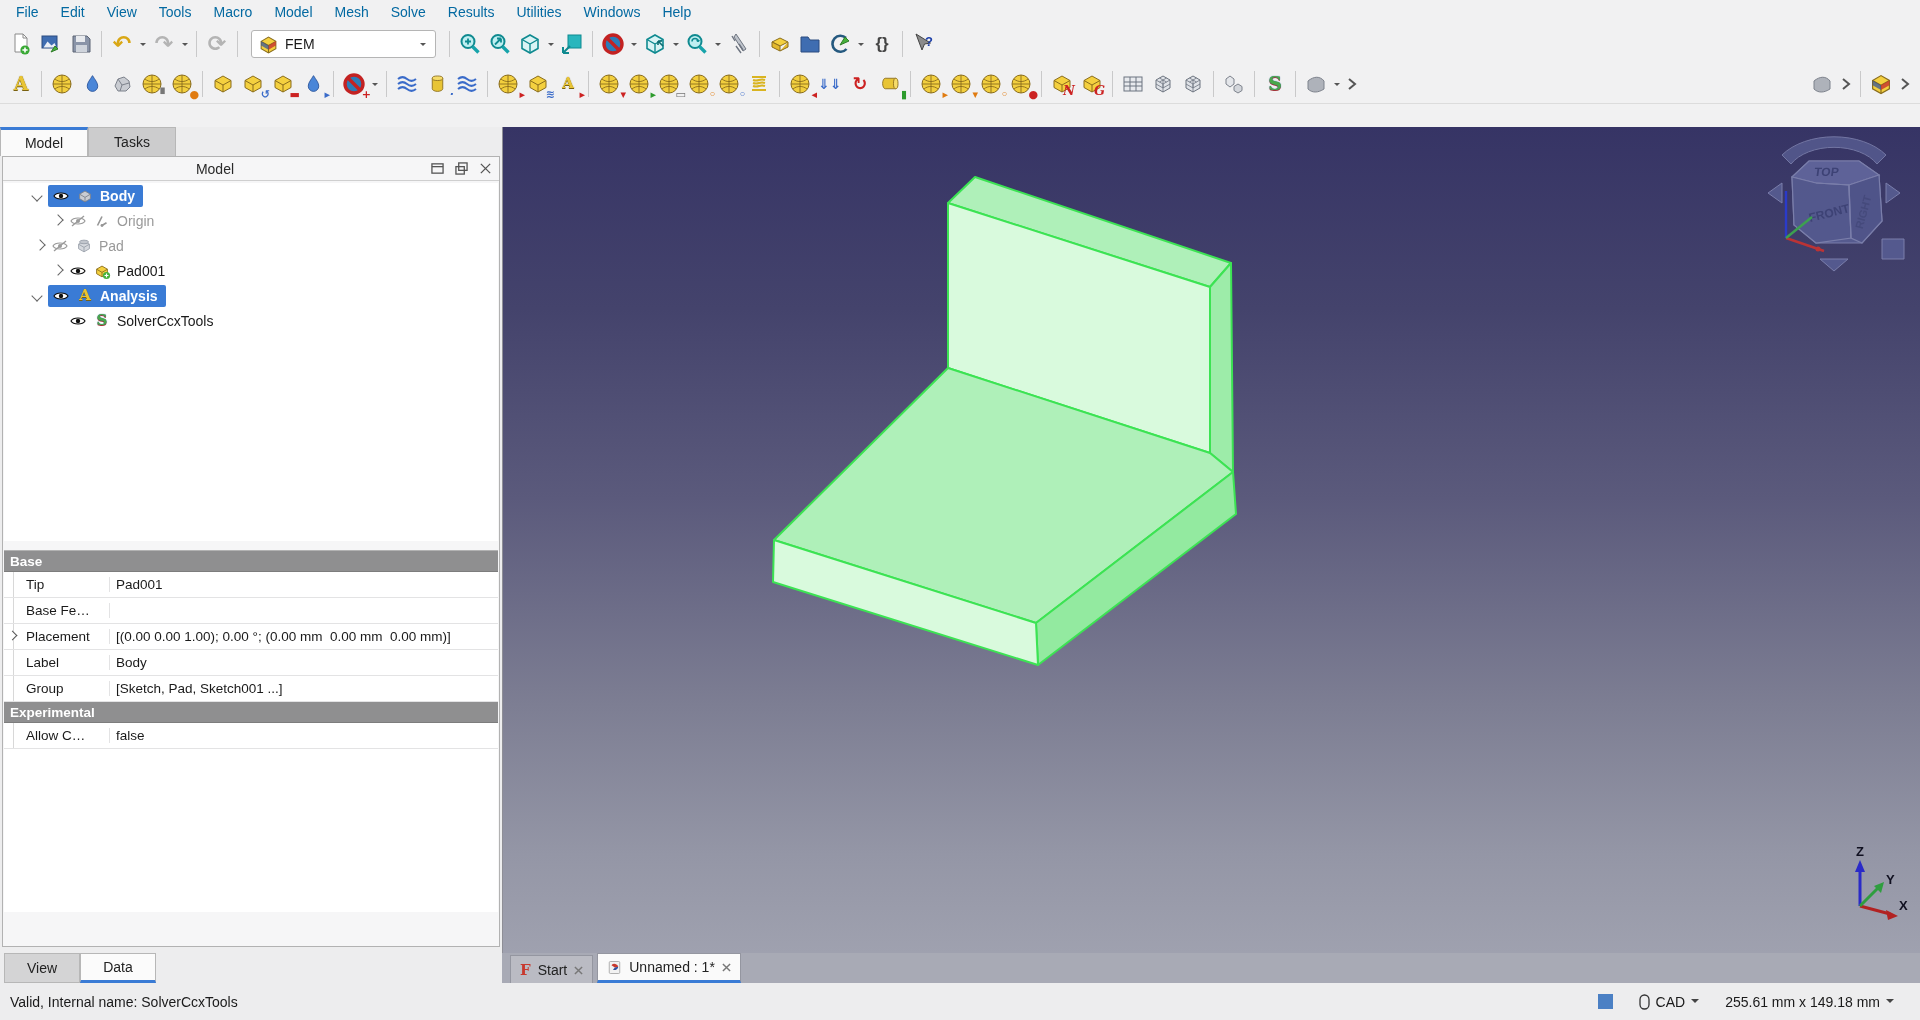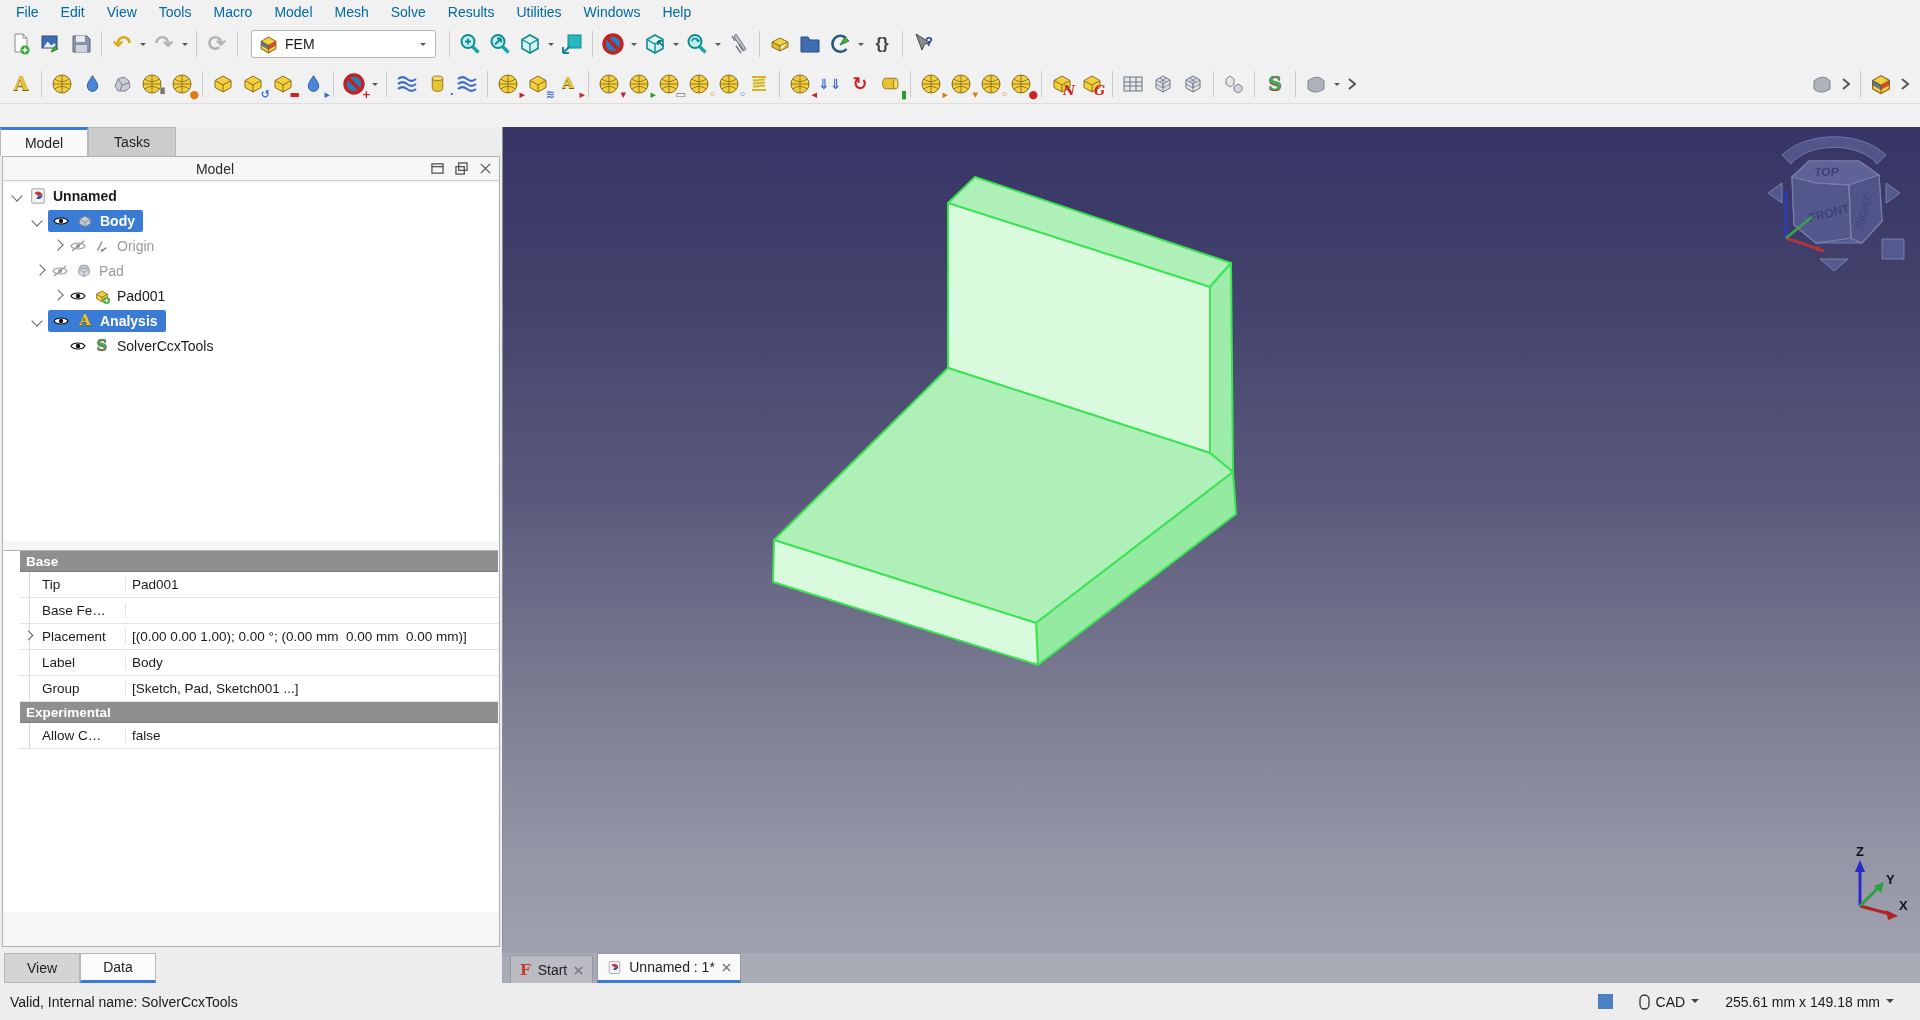--- a/index.html
+++ b/index.html
@@ -61,21 +61,21 @@
     border-right:1.6px solid #666; border-bottom:1.6px solid #666; transform:rotate(-45deg); }
   .nicon { width:20px; height:18px; display:flex; align-items:center; justify-content:center; flex:none; margin-right:4px; }
   .sel { display:flex; align-items:center; background:#3a7bd5; border-radius:2px; padding:2px 8px 2px 3px; color:#fff; }
   .sel .tl { color:#fff; font-weight:bold; }
   .tl { padding-left:1px; }
   .gray .tl { color:#9a9a9a; }
   .bold .tl { font-weight:bold; }
 
   
   #props { position:absolute; left:1px; top:393px; width:494px; height:362px; background:#ffffff;
-    font-size:13.5px; border-top:1px solid #b2b2b2;padding-left:16px; }
+    font-size:13.5px; border-top:1px solid #b2b2b2; }
   .psec { height:21px; background:#8f8f90; color:#fff; font-weight:bold; display:flex; align-items:center;
     padding-left:6px; border-bottom:1px solid #7d7d7d; }
   .prow { height:26px; display:grid; grid-template-columns:20px 86px 1fr; align-items:center;
     border-bottom:1px solid #e3e3e4; }
   .prow .gut { height:100%; position:relative; }
   .prow .gut::before { content:""; position:absolute; left:9px; top:0; bottom:0; border-left:1px solid #d8d8d8; }
   .prow .gut.exp::after { content:""; position:absolute; left:5px; top:8px; width:6px; height:6px;
     border-right:1.5px solid #555; border-bottom:1.5px solid #555; transform:rotate(-45deg); background:#fff; }
   .pname { padding-left:2px; border-right:1px solid #e3e3e4; white-space:nowrap; overflow:hidden; }
   .pval { padding-left:6px; white-space:pre; overflow:hidden; }
@@ -657,29 +657,20 @@
           </svg>
         </span>
       <span class="wbtn">
           <svg viewBox="0 0 14 14">
             <path d="M2 2l10 10M12 2L2 12"></path>
           </svg>
         </span>
     </div>
 
     <div id="tree">
-      <div class="trow bold" style="padding-left:6px">
-        <span class="tw open"></span>
-        <span class="nicon">
-            <svg width="18" height="18">
-              <use href="#s-doc"></use>
-            </svg>
-          </span>
-        <span class="tl">Unnamed</span>
-      </div>
       <div class="trow" style="padding-left:26px">
         <span class="tw open"></span>
         <span class="sel bold">
           <span class="nicon">
               <svg width="16" height="12">
                 <use href="#s-eye"></use>
               </svg>
             </span>
           <span class="nicon">
               <svg width="18" height="18">

